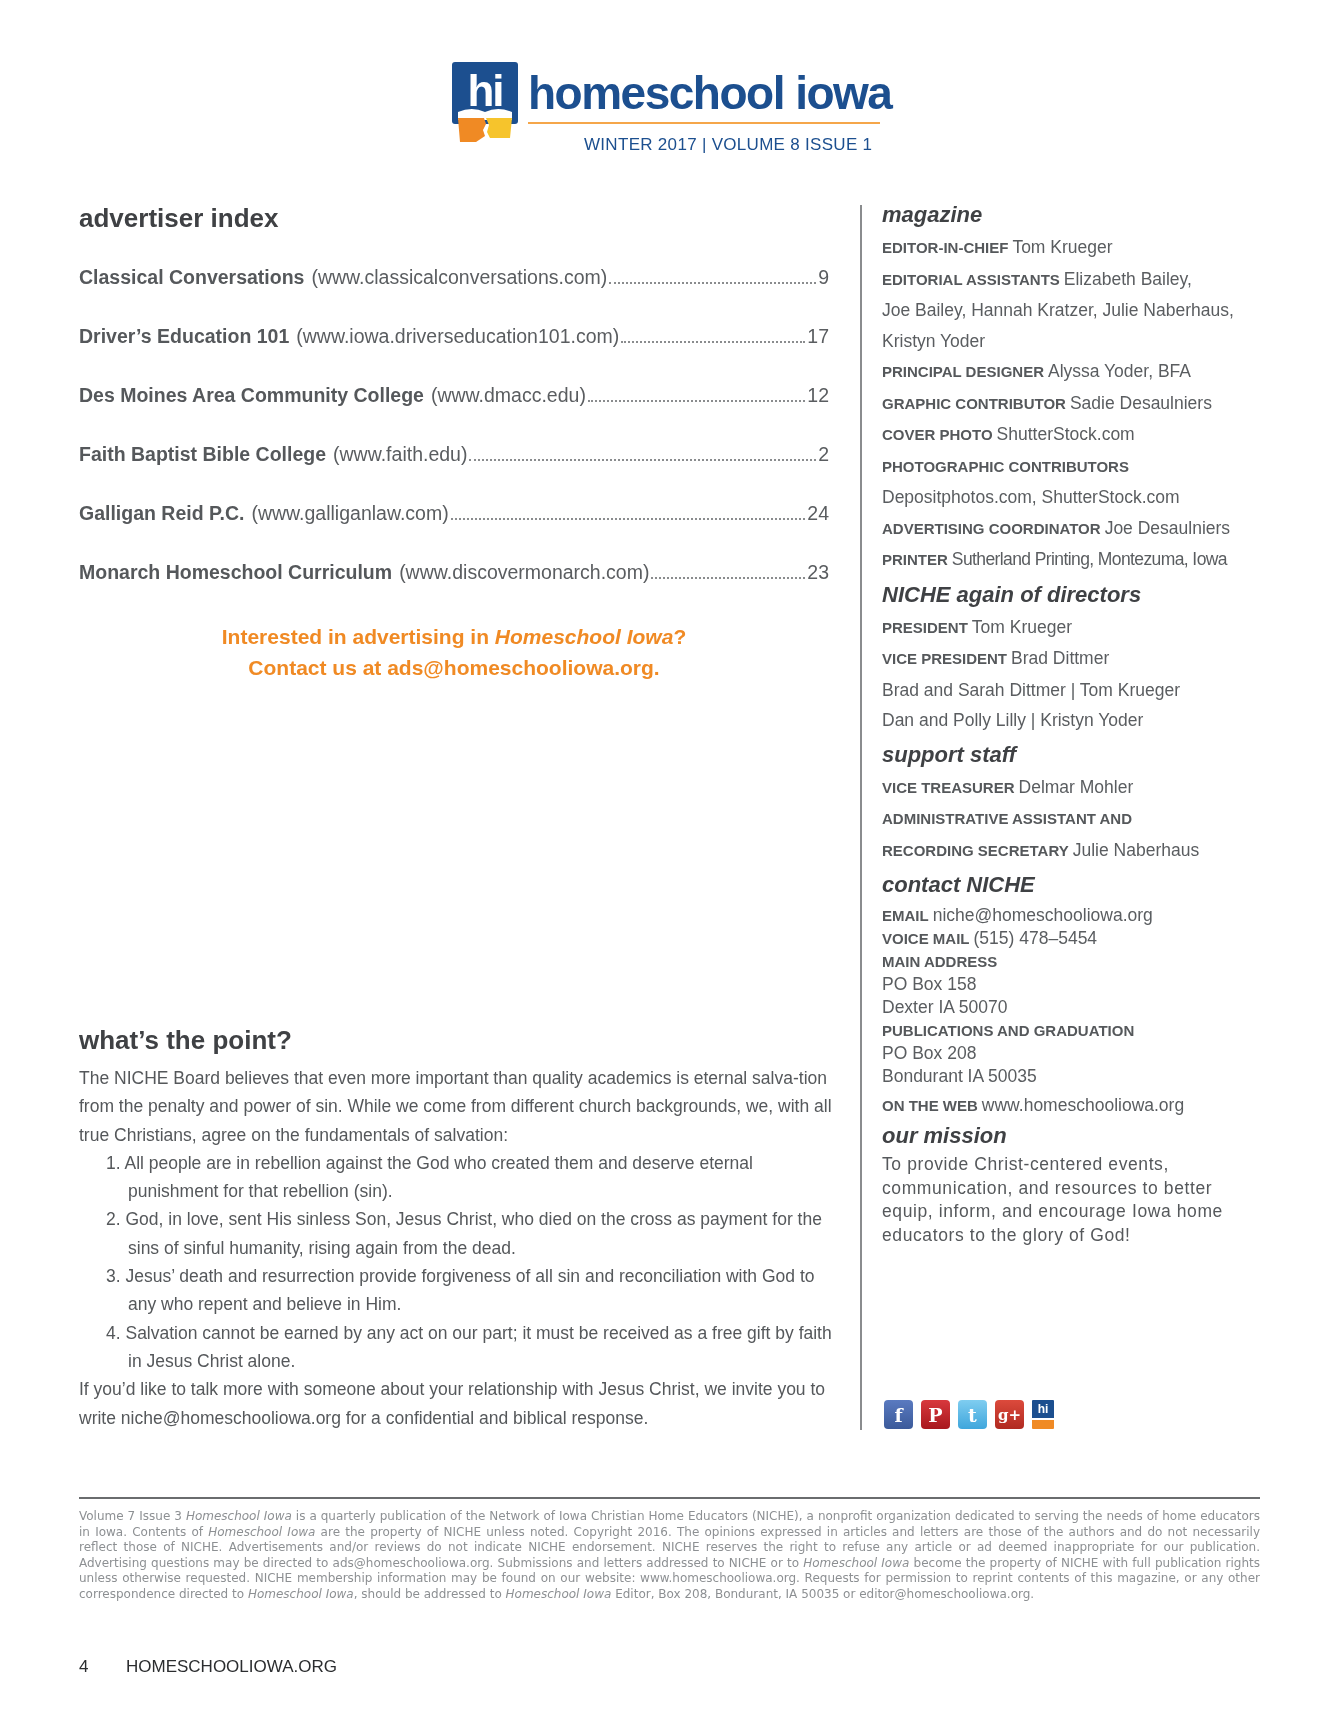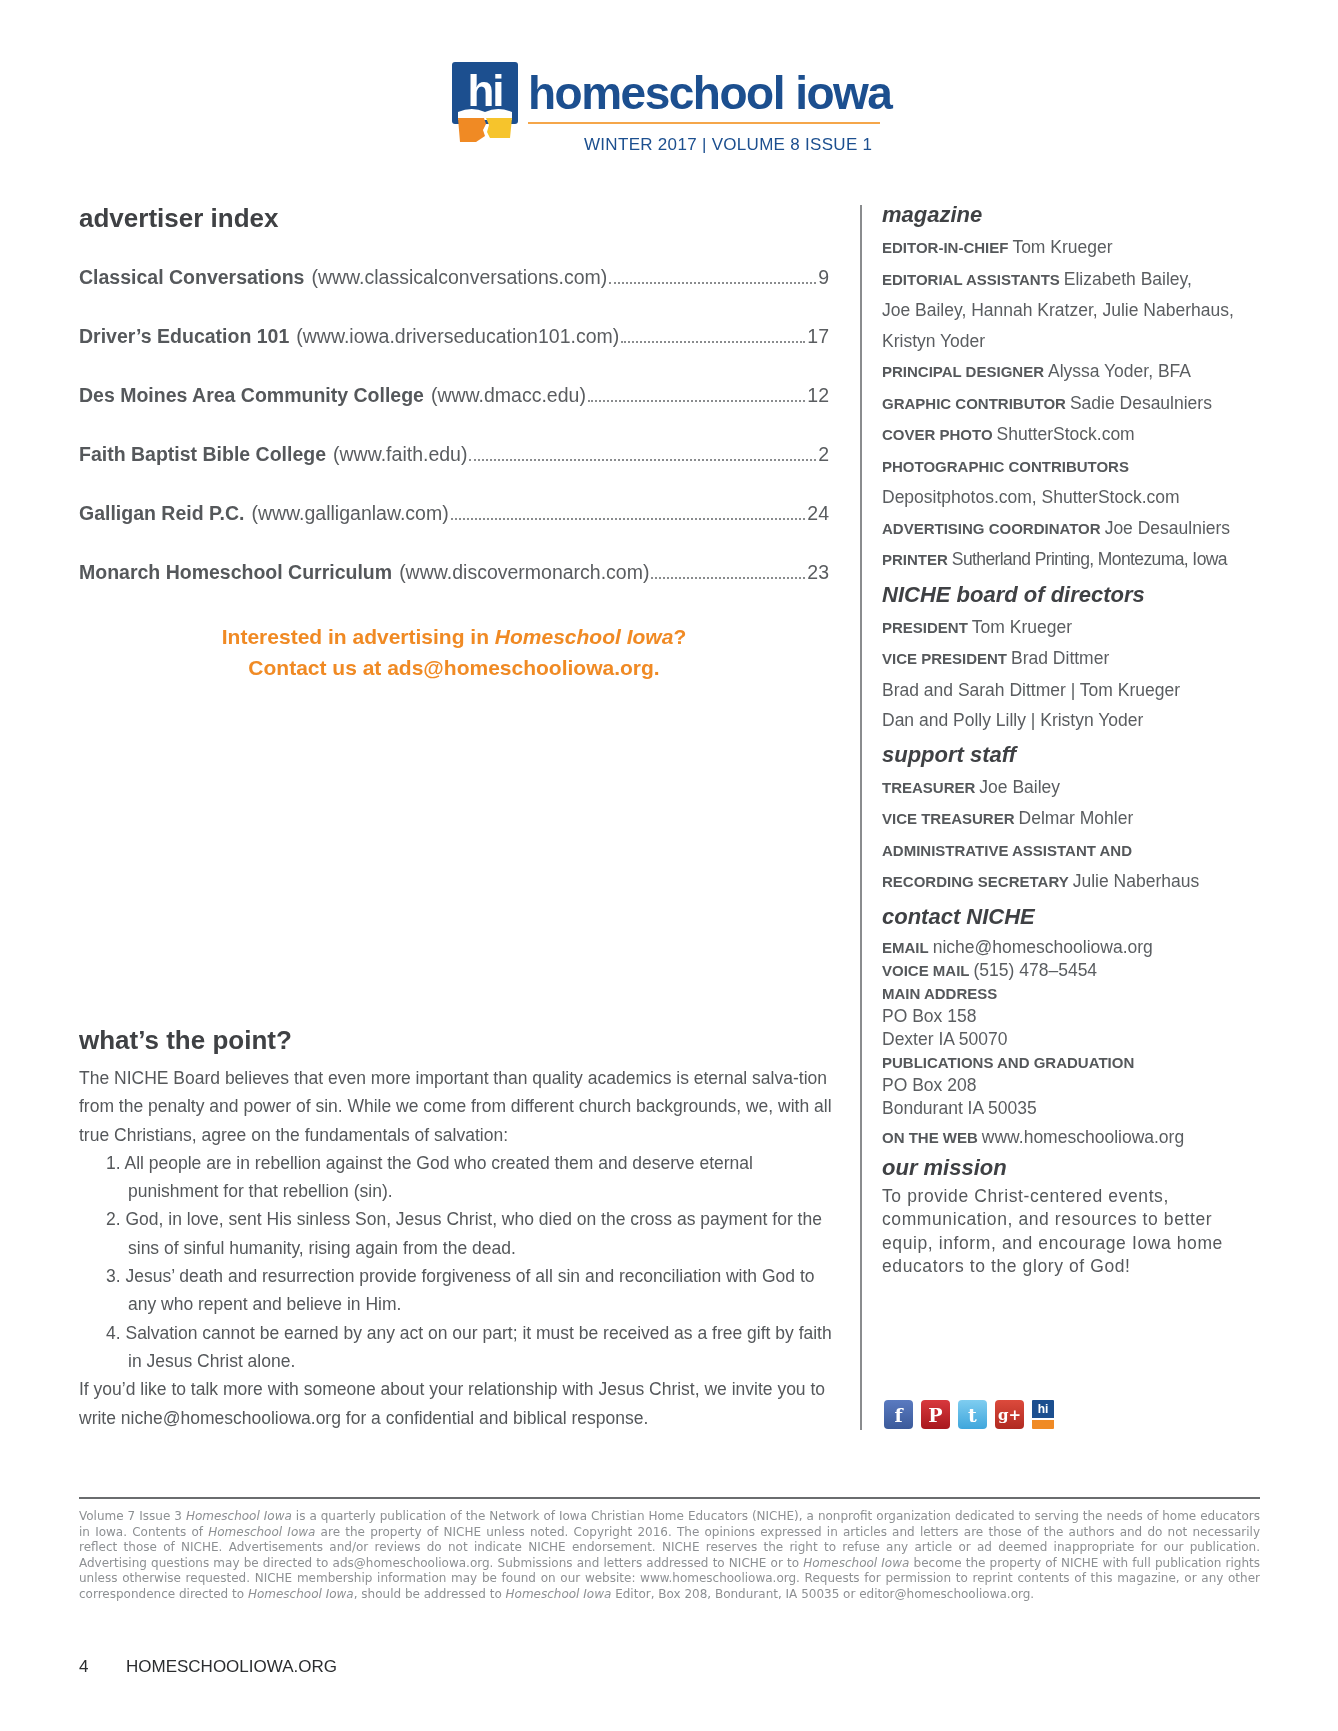--- a/index.html
+++ b/index.html
@@ -141,30 +141,29 @@
     <div class="rline"><span class="rlabel">PRINCIPAL DESIGNER</span><span>Alyssa Yoder, BFA</span></div>
     <div class="rline"><span class="rlabel">GRAPHIC CONTRIBUTOR</span><span>Sadie Desaulniers</span></div>
     <div class="rline"><span class="rlabel">COVER PHOTO</span><span>ShutterStock.com</span></div>
     <div class="rline"><span class="rlabel">PHOTOGRAPHIC CONTRIBUTORS</span></div>
     <div class="rline">Depositphotos.com, ShutterStock.com</div>
     <div class="rline"><span class="rlabel">ADVERTISING COORDINATOR</span><span>Joe Desaulniers</span></div>
     <div class="rline"><span class="rlabel">PRINTER</span><span style="letter-spacing:-0.6px">Sutherland Printing, Montezuma, Iowa</span></div>
   </div>
 
   <div class="rblock">
-    <h3 class="rsec">NICHE board of directors</h3>
+    <h3 class="rsec">NICHE again of directors</h3>
     <div class="rline"><span class="rlabel">PRESIDENT</span><span>Tom Krueger</span></div>
     <div class="rline"><span class="rlabel">VICE PRESIDENT</span><span>Brad Dittmer</span></div>
     <div class="rline">Brad and Sarah Dittmer | Tom Krueger</div>
     <div class="rline">Dan and Polly Lilly | Kristyn Yoder</div>
   </div>
 
   <div class="rblock">
     <h3 class="rsec">support staff</h3>
-    <div class="rline"><span class="rlabel">TREASURER</span><span>Joe Bailey</span></div>
     <div class="rline"><span class="rlabel">VICE TREASURER</span><span>Delmar Mohler</span></div>
     <div class="rline"><span class="rlabel">ADMINISTRATIVE ASSISTANT AND</span></div>
     <div class="rline"><span class="rlabel">RECORDING SECRETARY</span><span>Julie Naberhaus</span></div>
   </div>
 
   <div class="rblock contact">
     <h3 class="rsec" style="margin-bottom:6px">contact NICHE</h3>
     <div class="rline"><span class="rlabel">EMAIL</span><span>niche@homeschooliowa.org</span></div>
     <div class="rline"><span class="rlabel">VOICE MAIL</span><span>(515) 478–5454</span></div>
     <div class="rline"><span class="rlabel">MAIN ADDRESS</span></div>

